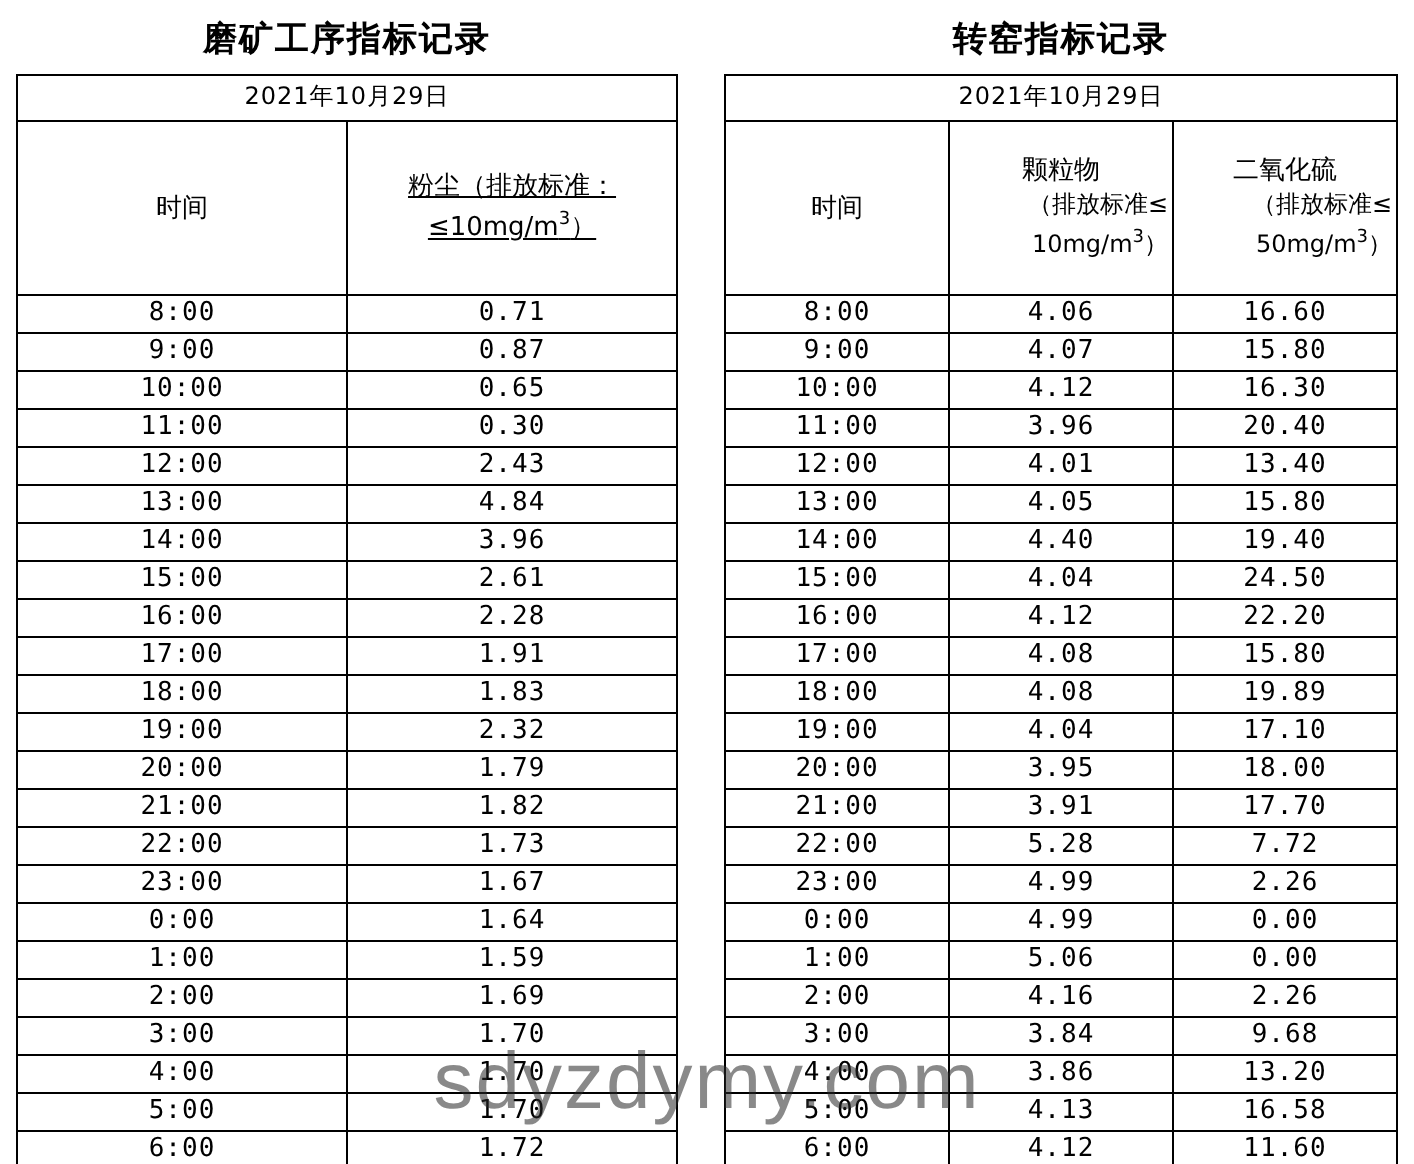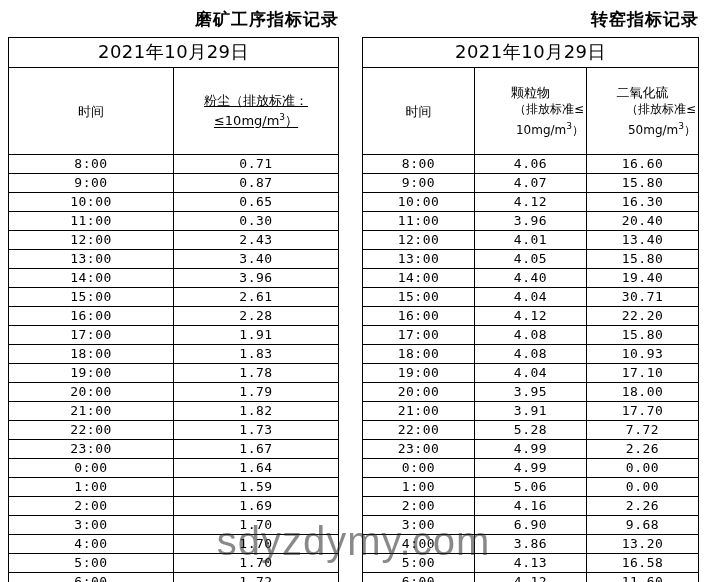--- a/index.html
+++ b/index.html
@@ -23,21 +23,21 @@
     box-sizing: border-box;
     padding: 6px 8px 0 8px;
   }
   .sheet {
     box-sizing: border-box;
   }
   .sheet.left { width: 334px; }
   .sheet.right { width: 340px; margin-left: 23px; }
 
   .sheet-title {
-    text-align: right;
+    text-align: center;
     font-family: "DejaVu Sans", sans-serif;
     font-weight: bold;
     font-size: 17px;
     letter-spacing: 1px;
     padding: 2px 0 6px 0;
     color: #000;
   }
   table {
     border-collapse: collapse;
     width: 100%;
@@ -47,21 +47,21 @@
     border: 1px solid #000;
   }
   td, th {
     text-align: center;
     vertical-align: middle;
     color: #000;
     font-weight: normal;
   }
   .date-cell {
     font-family: "DejaVu Sans", sans-serif;
-    font-size: 18px;
+    font-size: 12px;
     padding: 2px 0 3px 0;
     letter-spacing: 0.5px;
   }
   .head-cell {
     font-family: "DejaVu Sans", sans-serif;
     font-size: 13px;
     line-height: 17px;
     padding: 6px 2px;
     height: 74px;
   }
@@ -130,21 +130,21 @@
         <tr>
             <td class="data-cell">11:00</td>
             <td class="data-cell">0.30</td>
           </tr>
         <tr>
             <td class="data-cell">12:00</td>
             <td class="data-cell">2.43</td>
           </tr>
         <tr>
             <td class="data-cell">13:00</td>
-            <td class="data-cell">3.40</td>
+            <td class="data-cell">4.84</td>
           </tr>
         <tr>
             <td class="data-cell">14:00</td>
             <td class="data-cell">3.96</td>
           </tr>
         <tr>
             <td class="data-cell">15:00</td>
             <td class="data-cell">2.61</td>
           </tr>
         <tr>
@@ -154,21 +154,21 @@
         <tr>
             <td class="data-cell">17:00</td>
             <td class="data-cell">1.91</td>
           </tr>
         <tr>
             <td class="data-cell">18:00</td>
             <td class="data-cell">1.83</td>
           </tr>
         <tr>
             <td class="data-cell">19:00</td>
-            <td class="data-cell">1.78</td>
+            <td class="data-cell">2.32</td>
           </tr>
         <tr>
             <td class="data-cell">20:00</td>
             <td class="data-cell">1.79</td>
           </tr>
         <tr>
             <td class="data-cell">21:00</td>
             <td class="data-cell">1.82</td>
           </tr>
         <tr>
@@ -263,36 +263,36 @@
             <td class="data-cell">15.80</td>
           </tr>
         <tr>
             <td class="data-cell">14:00</td>
             <td class="data-cell">4.40</td>
             <td class="data-cell">19.40</td>
           </tr>
         <tr>
             <td class="data-cell">15:00</td>
             <td class="data-cell">4.04</td>
-            <td class="data-cell">30.71</td>
+            <td class="data-cell">24.50</td>
           </tr>
         <tr>
             <td class="data-cell">16:00</td>
             <td class="data-cell">4.12</td>
             <td class="data-cell">22.20</td>
           </tr>
         <tr>
             <td class="data-cell">17:00</td>
             <td class="data-cell">4.08</td>
             <td class="data-cell">15.80</td>
           </tr>
         <tr>
             <td class="data-cell">18:00</td>
             <td class="data-cell">4.08</td>
-            <td class="data-cell">10.93</td>
+            <td class="data-cell">19.89</td>
           </tr>
         <tr>
             <td class="data-cell">19:00</td>
             <td class="data-cell">4.04</td>
             <td class="data-cell">17.10</td>
           </tr>
         <tr>
             <td class="data-cell">20:00</td>
             <td class="data-cell">3.95</td>
             <td class="data-cell">18.00</td>
@@ -322,21 +322,21 @@
             <td class="data-cell">5.06</td>
             <td class="data-cell">0.00</td>
           </tr>
         <tr>
             <td class="data-cell">2:00</td>
             <td class="data-cell">4.16</td>
             <td class="data-cell">2.26</td>
           </tr>
         <tr>
             <td class="data-cell">3:00</td>
-            <td class="data-cell">6.90</td>
+            <td class="data-cell">3.84</td>
             <td class="data-cell">9.68</td>
           </tr>
         <tr>
             <td class="data-cell">4:00</td>
             <td class="data-cell">3.86</td>
             <td class="data-cell">13.20</td>
           </tr>
         <tr>
             <td class="data-cell">5:00</td>
             <td class="data-cell">4.13</td>

